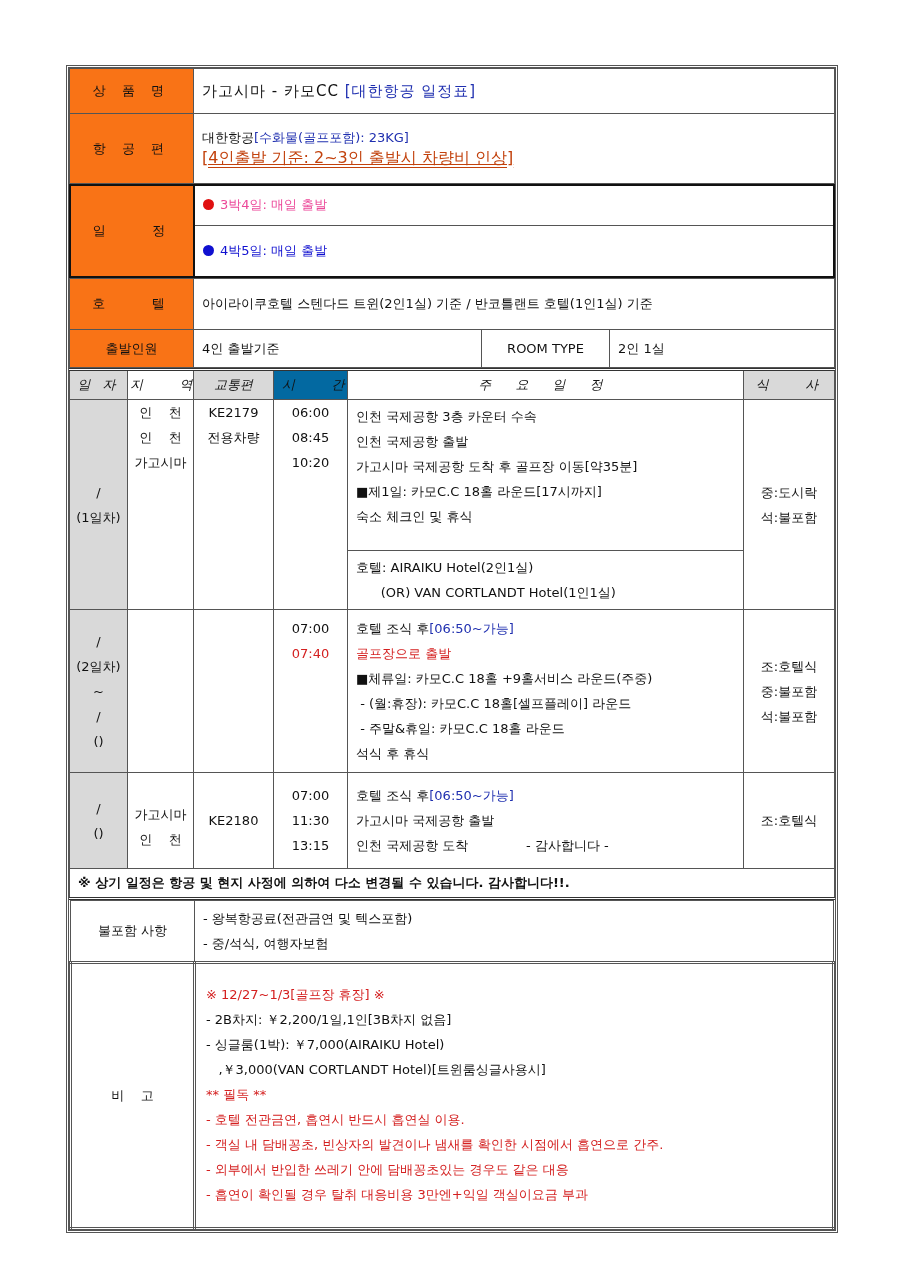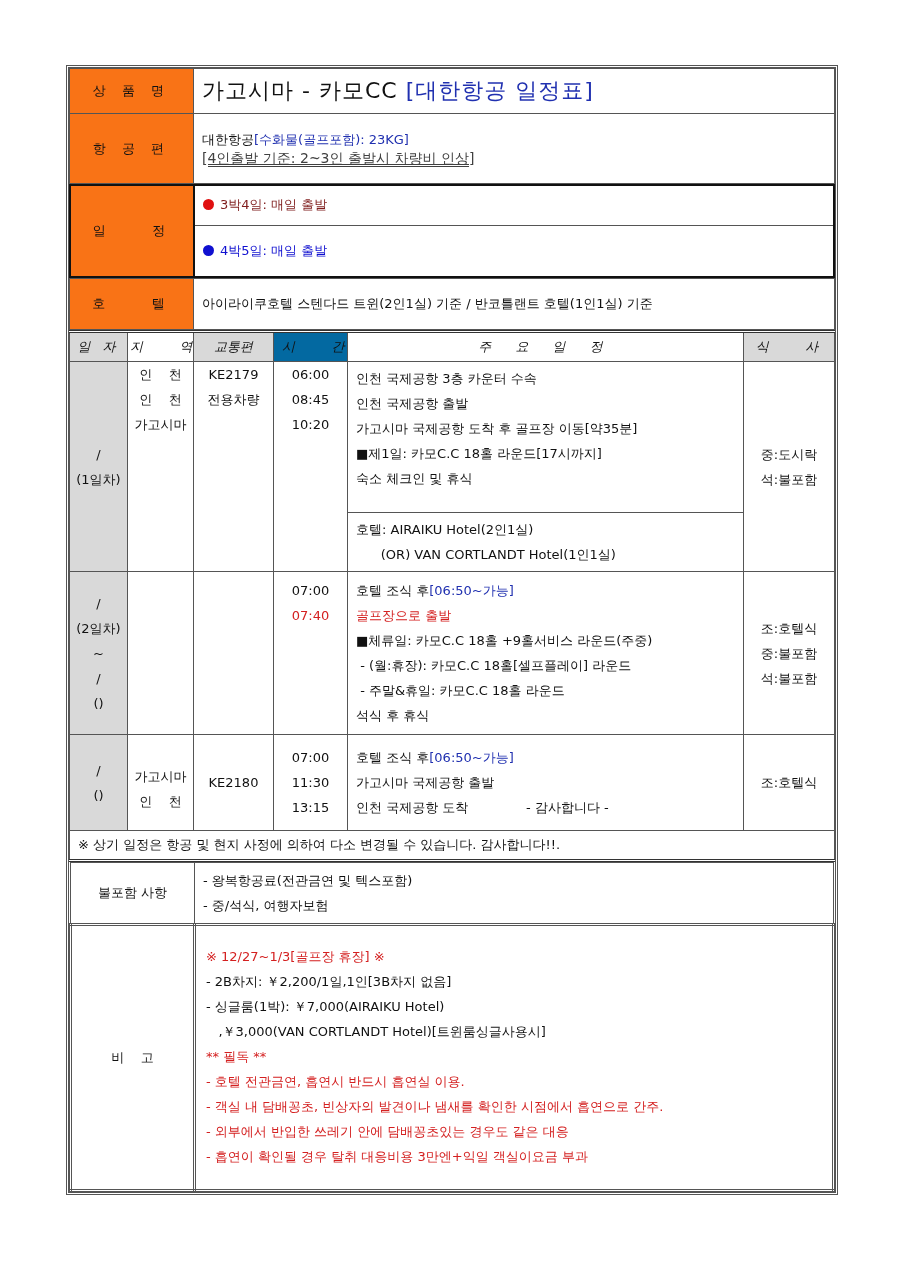--- a/index.html
+++ b/index.html
@@ -4,29 +4,29 @@
 <style>
   html, body { margin: 0; padding: 0; background: #ffffff; }
   body { width: 905px; height: 1280px; position: relative; font-family: "DejaVu Sans", "Liberation Sans", sans-serif; color: #111; }
   .page { position: absolute; left: 66px; top: 65px; width: 772px; border: 3px double #555; box-sizing: border-box; }
   table { border-collapse: collapse; width: 100%; table-layout: fixed; }
   td { border: 1px solid #555; padding: 0 8px; font-size: 13px; vertical-align: middle; }
   .lbl { background: #f97316; text-align: center; letter-spacing: 6px; }
   .c { text-align: center; }
   .red { color: #d42020; }
   .blue { color: #2030b0; }
-  .title { font-size: 22px; letter-spacing: 1px; }
-  .big-red { font-size: 14px; color: #404040; text-decoration: underline; text-decoration-style: double; }
+  .title { font-size: 15px; letter-spacing: 1px; }
+  .big-red { font-size: 16px; color: #c2410c; text-decoration: underline; text-decoration-style: double; }
   .dot { display: inline-block; width: 11px; height: 11px; border-radius: 50%; margin-right: 6px; vertical-align: -1px; }
   .thick { border: 2px solid #111; }
   .hdr td { background: #d9d9d9; text-align: center; height: 28px; letter-spacing: 4px; border-top: 3px double #333; font-style: italic; }
   .lines div { line-height: 25px; white-space: pre; }
   .dayc { background: #d9d9d9; text-align: center; line-height: 25px; padding: 0 2px; }
   .sched { padding: 4px 8px; }
-  .note { height: 30px; }
+  .note { height: 30px; font-weight: bold; }
 </style>
 </head>
 <body>
 
 <div class="page">
 
   <table>
     <colgroup>
         <col style="width:124px">
         <col style="width:288px">
@@ -49,39 +49,45 @@
     </table>
 
   <table class="thick" style="border:2px solid #111">
     <colgroup>
         <col style="width:124px">
         <col>
       </colgroup>
     <tbody>
         <tr style="height:40px">
       <td rowspan="2" class="lbl" style="border:2px solid #111;white-space:pre">일    정</td>
-      <td><span class="dot" style="background:#e01010"></span><span style="color:#7f1d1d">3박4일: 매일 출발</span></td>
+      <td><span class="dot" style="background:#e01010"></span><span style="color:#ec4899">3박4일: 매일 출발</span></td>
     </tr>
     <tr style="height:52px">
       <td><span class="dot" style="background:#1010d0"></span><span style="color:#1010d0">4박5일: 매일 출발</span></td>
     </tr>
   </tbody>
     </table>
 
   <table>
     <colgroup>
         <col style="width:124px">
         <col style="width:288px">
         <col style="width:128px">
         <col>
       </colgroup>
     <tbody>
         <tr style="height:51px">
       <td class="lbl" style="white-space:pre">호    텔</td>
       <td colspan="3">아이라이쿠호텔 스텐다드 트윈(2인1실) 기준 / 반코틀랜트 호텔(1인1실) 기준</td>
+    </tr>
+    <tr style="height:38px">
+      <td class="lbl" style="letter-spacing:0">출발인원</td>
+      <td>4인 출발기준</td>
+      <td class="c">ROOM TYPE</td>
+      <td>2인 1실</td>
     </tr>
   </tbody>
     </table>
 
   <table>
     <colgroup>
       <col style="width:58px">
         <col style="width:66px">
         <col style="width:80px">
         <col style="width:74px">

